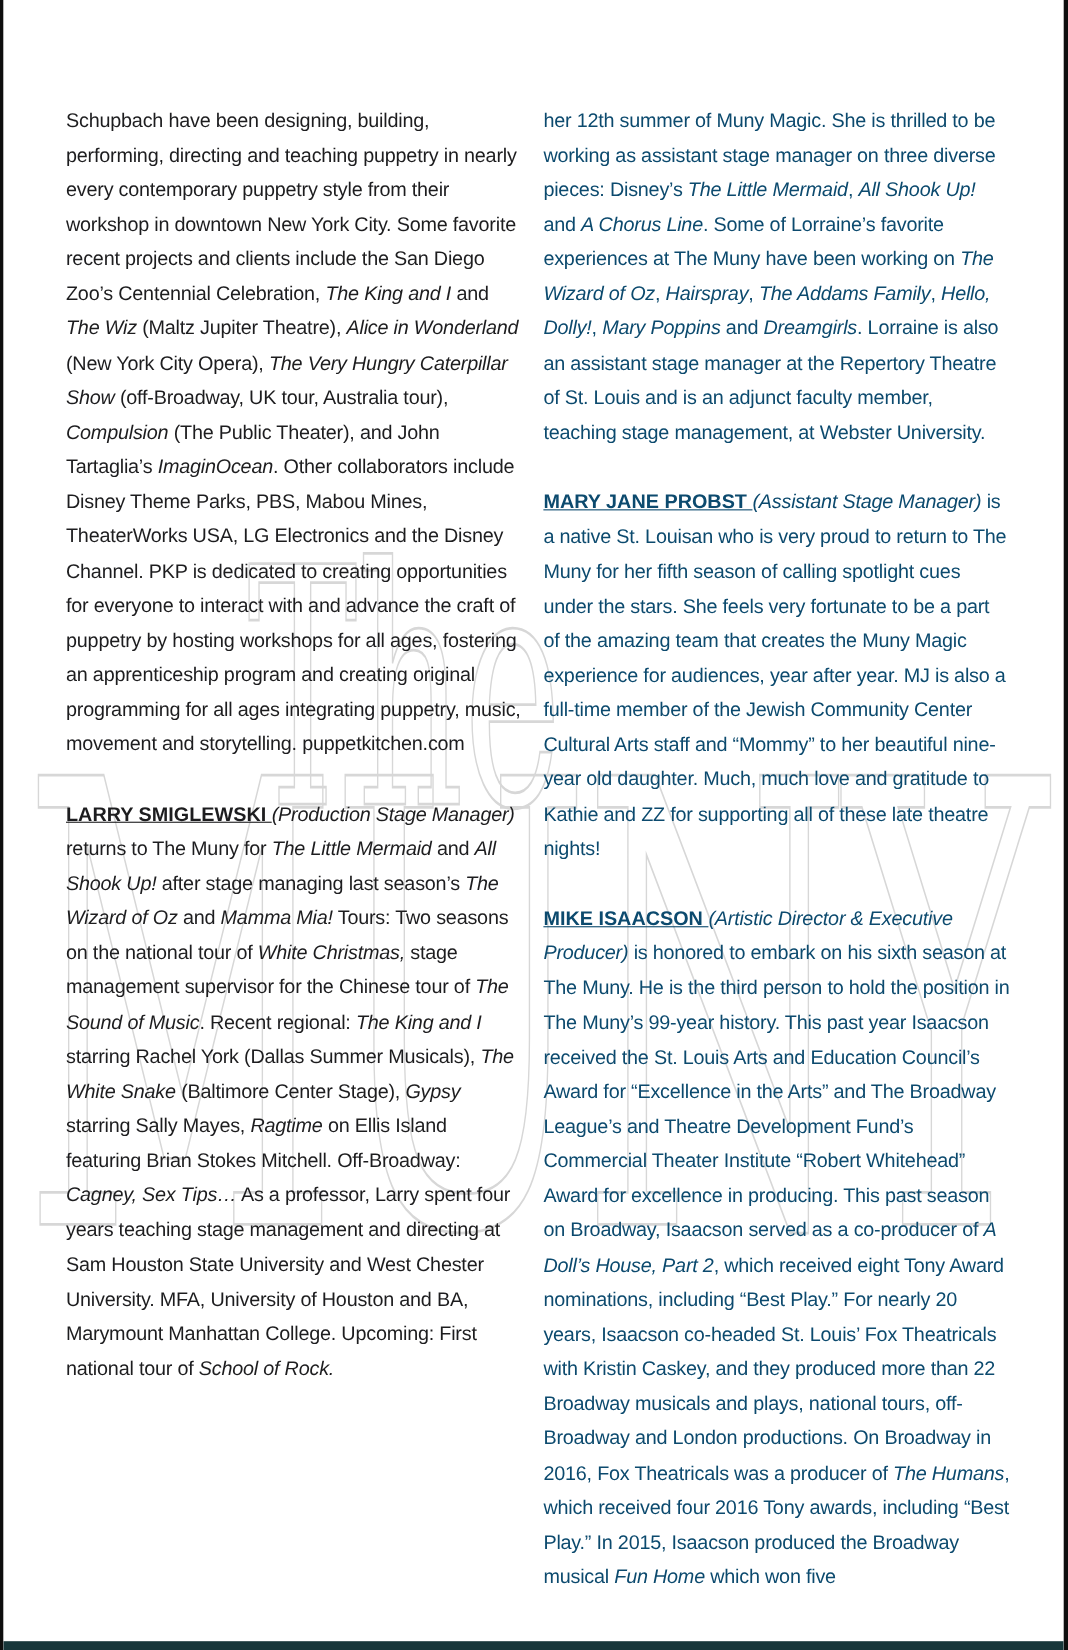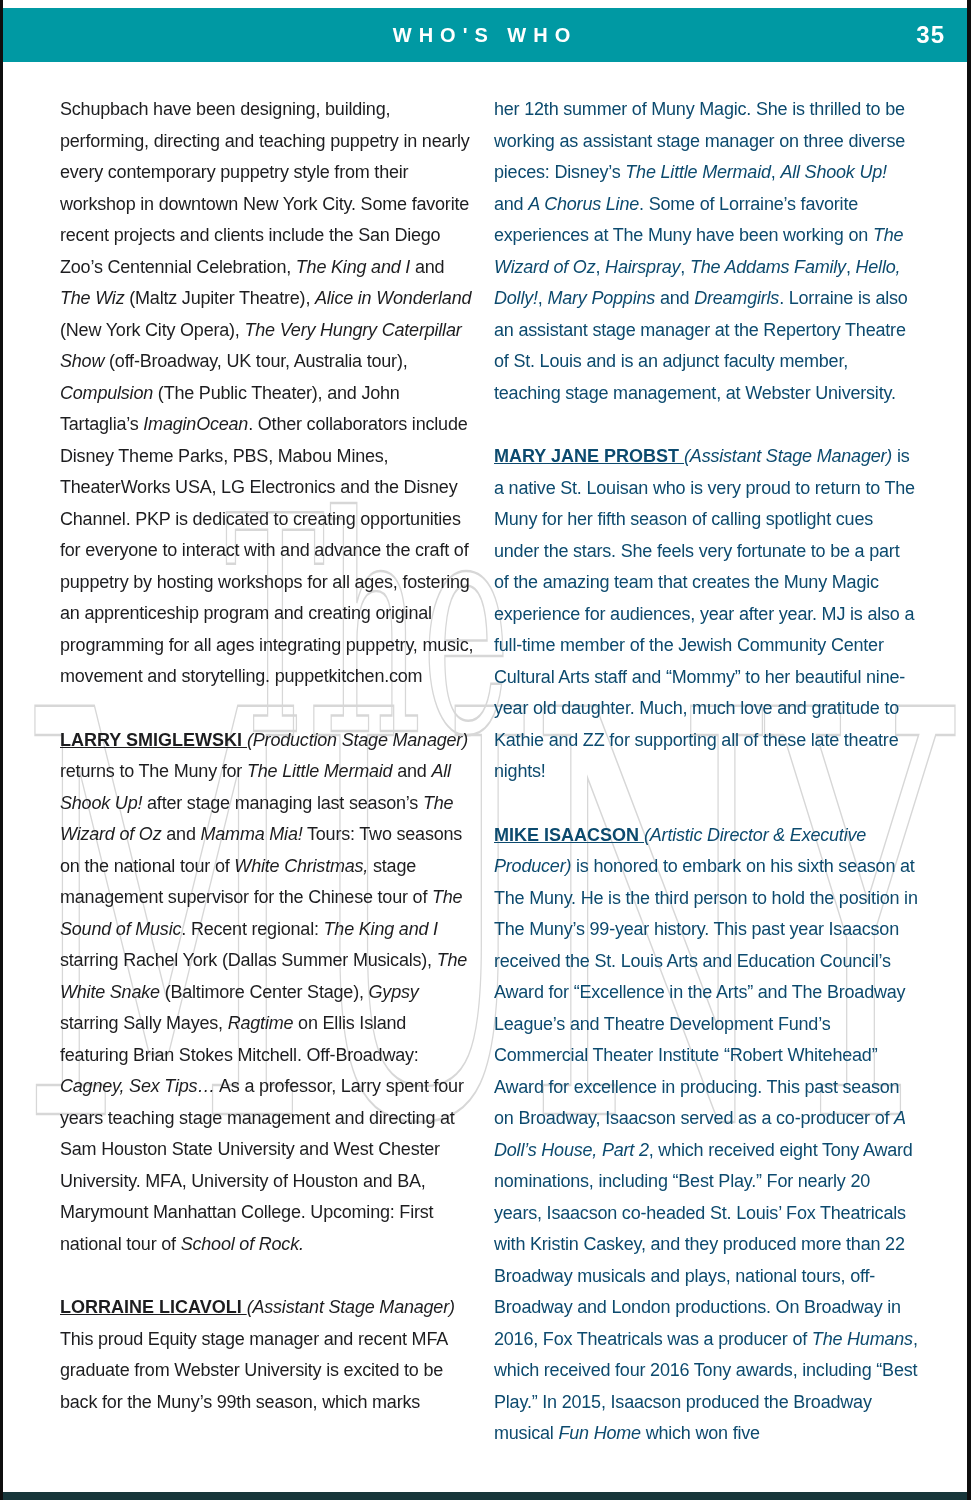--- a/index.html
+++ b/index.html
@@ -67,29 +67,24 @@
 </head>
 <body>
 
 <div class="page">
 
   <div class="watermark">
     <div class="wm wm-the">The</div>
     <div class="wm wm-muny">MUNY</div>
   </div>
 
-  <div class="header" style="background: rgb(0, 153, 163);">
-    <span class="page-title">WHO'S WHO</span>
-    <span class="page-number">35</span>
-  </div>
 
   <div class="col col-left" style="color: rgb(29, 29, 31);">
       <p class="para"><span>Schupbach have been designing, building, performing, directing and teaching puppetry in nearly every contemporary puppetry style from their workshop in downtown New York City. Some favorite recent projects and clients include the San Diego Zoo’s Centennial Celebration, </span><span class="i">The King and I</span><span> and </span><span class="i">The Wiz</span><span> (Maltz Jupiter Theatre), </span><span class="i">Alice in Wonderland</span><span> (New York City Opera), </span><span class="i">The Very Hungry Caterpillar Show</span><span> (off-Broadway, UK tour, Australia tour), </span><span class="i">Compulsion</span><span> (The Public Theater), and John Tartaglia’s </span><span class="i">ImaginOcean</span><span>. Other collaborators include Disney Theme Parks, PBS, Mabou Mines, TheaterWorks USA, LG Electronics and the Disney Channel. PKP is dedicated to creating opportunities for everyone to interact with and advance the craft of puppetry by hosting workshops for all ages, fostering an apprenticeship program and creating original programming for all ages integrating puppetry, music, movement and storytelling. puppetkitchen.com</span></p>
       <p class="para"><span class="b">LARRY SMIGLEWSKI </span><span class="i">(Production Stage Manager)</span><span> returns to The Muny for </span><span class="i">The Little Mermaid</span><span> and </span><span class="i">All Shook Up!</span><span> after stage managing last season’s </span><span class="i">The Wizard of Oz</span><span> and </span><span class="i">Mamma Mia!</span><span> Tours: Two seasons on the national tour of </span><span class="i">White Christmas,</span><span> stage management supervisor for the Chinese tour of </span><span class="i">The Sound of Music</span><span>. Recent regional: </span><span class="i">The King and I</span><span> starring Rachel York (Dallas Summer Musicals), </span><span class="i">The White Snake</span><span> (Baltimore Center Stage), </span><span class="i">Gypsy</span><span> starring Sally Mayes, </span><span class="i">Ragtime</span><span> on Ellis Island featuring Brian Stokes Mitchell. Off-Broadway: </span><span class="i">Cagney, Sex Tips…</span><span> As a professor, Larry spent four years teaching stage management and directing at Sam Houston State University and West Chester University. MFA, University of Houston and BA, Marymount Manhattan College. Upcoming: First national tour of </span><span class="i">School of Rock.</span></p>
-      <p class="para"><span class="b">LORRAINE LICAVOLI </span><span class="i">(Assistant Stage Manager)</span><span> This proud Equity stage manager and recent MFA graduate from Webster University is excited to be back for the Muny’s 99th season, which marks</span></p>
     </div>
   <div class="col col-right" style="color: #0c4a6e;">
       <p class="para"><span>her 12th summer of Muny Magic. She is thrilled to be working as assistant stage manager on three diverse pieces: Disney’s </span><span class="i">The Little Mermaid</span><span>, </span><span class="i">All Shook Up!</span><span> and </span><span class="i">A Chorus Line</span><span>. Some of Lorraine’s favorite experiences at The Muny have been working on </span><span class="i">The Wizard of Oz</span><span>, </span><span class="i">Hairspray</span><span>, </span><span class="i">The Addams Family</span><span>, </span><span class="i">Hello, Dolly!</span><span>, </span><span class="i">Mary Poppins</span><span> and </span><span class="i">Dreamgirls</span><span>. Lorraine is also an assistant stage manager at the Repertory Theatre of St. Louis and is an adjunct faculty member, teaching stage management, at Webster University.</span></p>
       <p class="para"><span class="b">MARY JANE PROBST </span><span class="i">(Assistant Stage Manager)</span><span> is a native St. Louisan who is very proud to return to The Muny for her fifth season of calling spotlight cues under the stars. She feels very fortunate to be a part of the amazing team that creates the Muny Magic experience for audiences, year after year. MJ is also a full-time member of the Jewish Community Center Cultural Arts staff and “Mommy” to her beautiful nine-year old daughter. Much, much love and gratitude to Kathie and ZZ for supporting all of these late theatre nights!</span></p>
       <p class="para"><span class="b">MIKE ISAACSON </span><span class="i">(Artistic Director &amp; Executive Producer)</span><span> is honored to embark on his sixth season at The Muny.  He is the third person to hold the position in The Muny’s 99-year history. This past year Isaacson received the St. Louis Arts and Education Council’s Award for “Excellence in the Arts” and The Broadway League’s and Theatre Development Fund’s Commercial Theater Institute “Robert Whitehead” Award for excellence in producing. This past season on Broadway, Isaacson served as a co-producer of </span><span class="i">A Doll’s House, Part 2</span><span>, which received eight Tony Award nominations, including “Best Play.” For nearly 20 years, Isaacson co-headed St. Louis’ Fox Theatricals with Kristin Caskey, and they produced more than 22 Broadway musicals and plays, national tours, off-Broadway and London productions. On Broadway in 2016, Fox Theatricals was a producer of </span><span class="i">The Humans</span><span>, which received four 2016 Tony awards, including “Best Play.” In 2015, Isaacson produced the Broadway musical </span><span class="i">Fun Home</span><span> which won five</span></p>
     </div>
 
   <div class="footer" style="background: rgb(23, 54, 58);"></div>
 
 </div>

